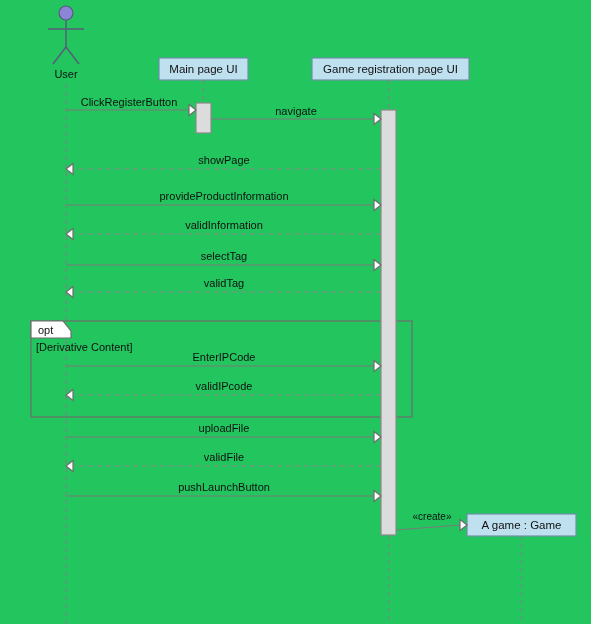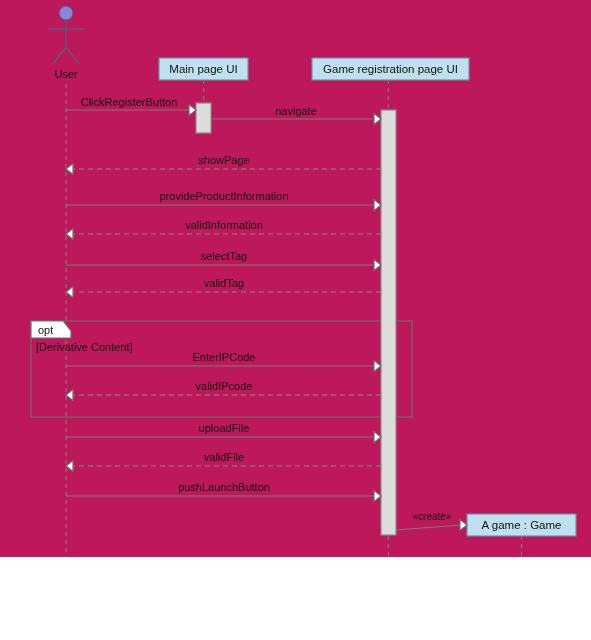--- a/index.html
+++ b/index.html
@@ -6,22 +6,22 @@
     margin: 0;
     padding: 0;
     background: #ffffff;
   }
   body {
     font-family: "Liberation Sans", sans-serif;
   }
   #diagram-root {
     position: relative;
     width: 591px;
-    height: 557px;
-    background: #be185d;
+    height: 624px;
+    background: #22c55e;
     overflow: hidden;
   }
   .svg-layer {
     position: absolute;
     left: 0;
     top: 0;
     width: 591px;
     height: 640px;
   }
   text {

